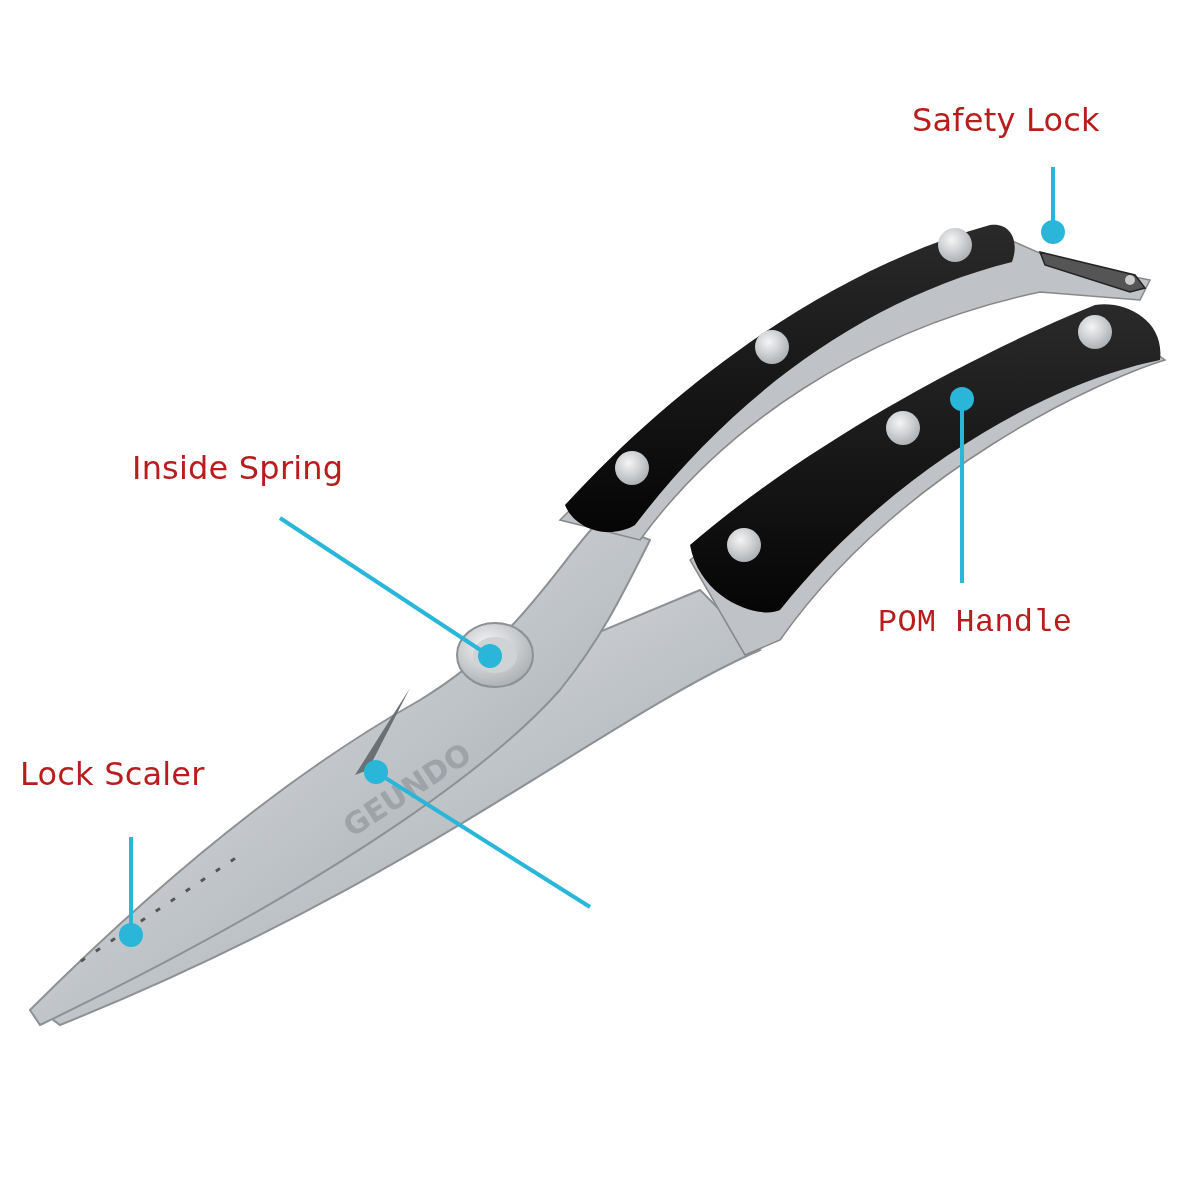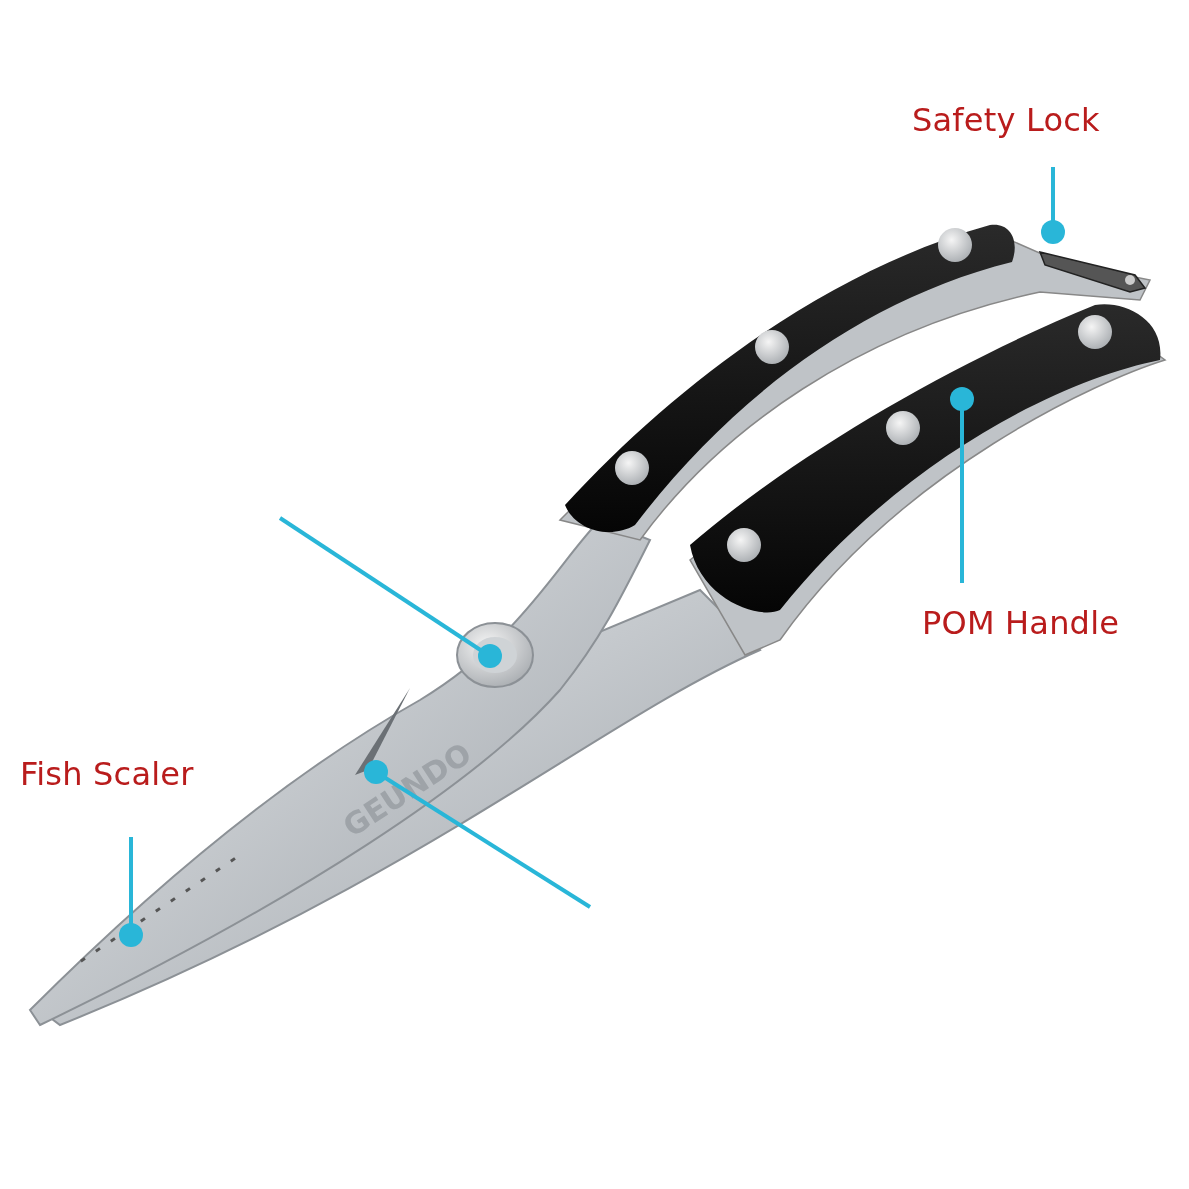--- a/index.html
+++ b/index.html
@@ -97,15 +97,16 @@
       <line x1="131" y1="837" x2="131" y2="935" stroke="#29B6D8" stroke-width="4"></line>
       <circle cx="131" cy="935" r="12" fill="#29B6D8"></circle>
     </g>
     <g>
       <line x1="376" y1="772" x2="590" y2="907" stroke="#29B6D8" stroke-width="4"></line>
       <circle cx="376" cy="772" r="12" fill="#29B6D8"></circle>
     </g>
   </svg>
 
   <div class="label" style="left:912px;top:104px;">Safety Lock</div>
-  <div class="label" style="left:922px;top:607px;">POM Handle</div>
-  <div class="label" style="left:20px;top:758px;">Fish Scaler</div>
+  <div class="label" style="left:132px;top:452px;">Inside Spring</div>
+  <div class="label" style="left:878px;top:607px;font-family:Liberation Mono, monospace;">POM Handle</div>
+  <div class="label" style="left:20px;top:758px;">Lock Scaler</div>
 </div>
 
 </body></html>

